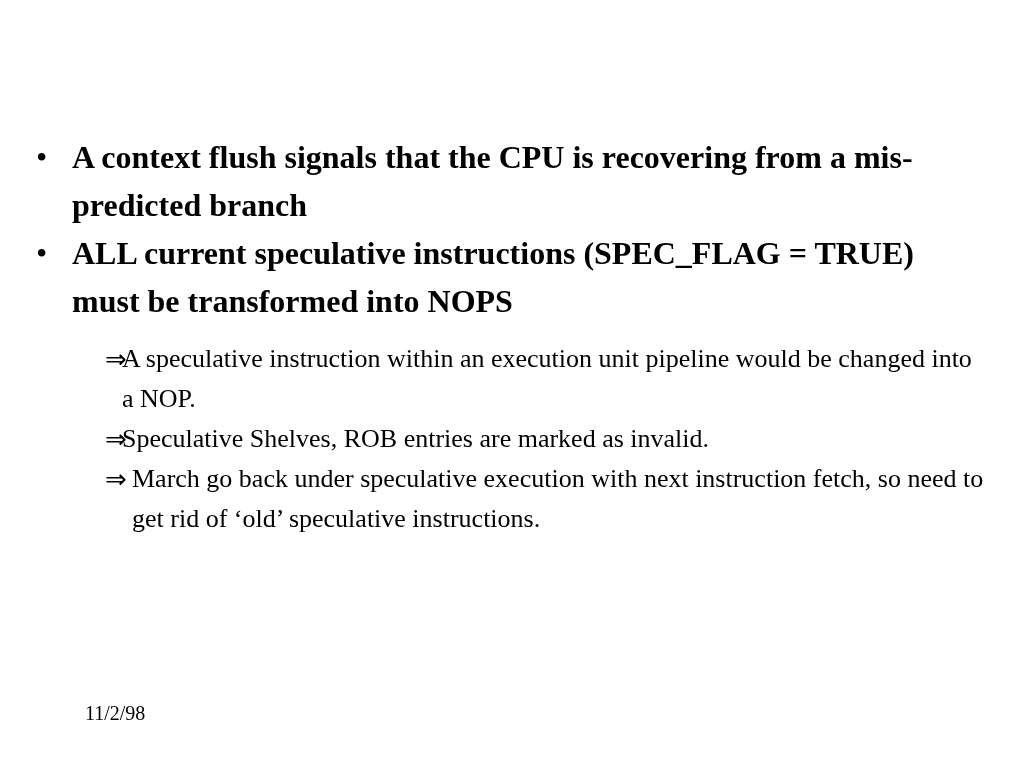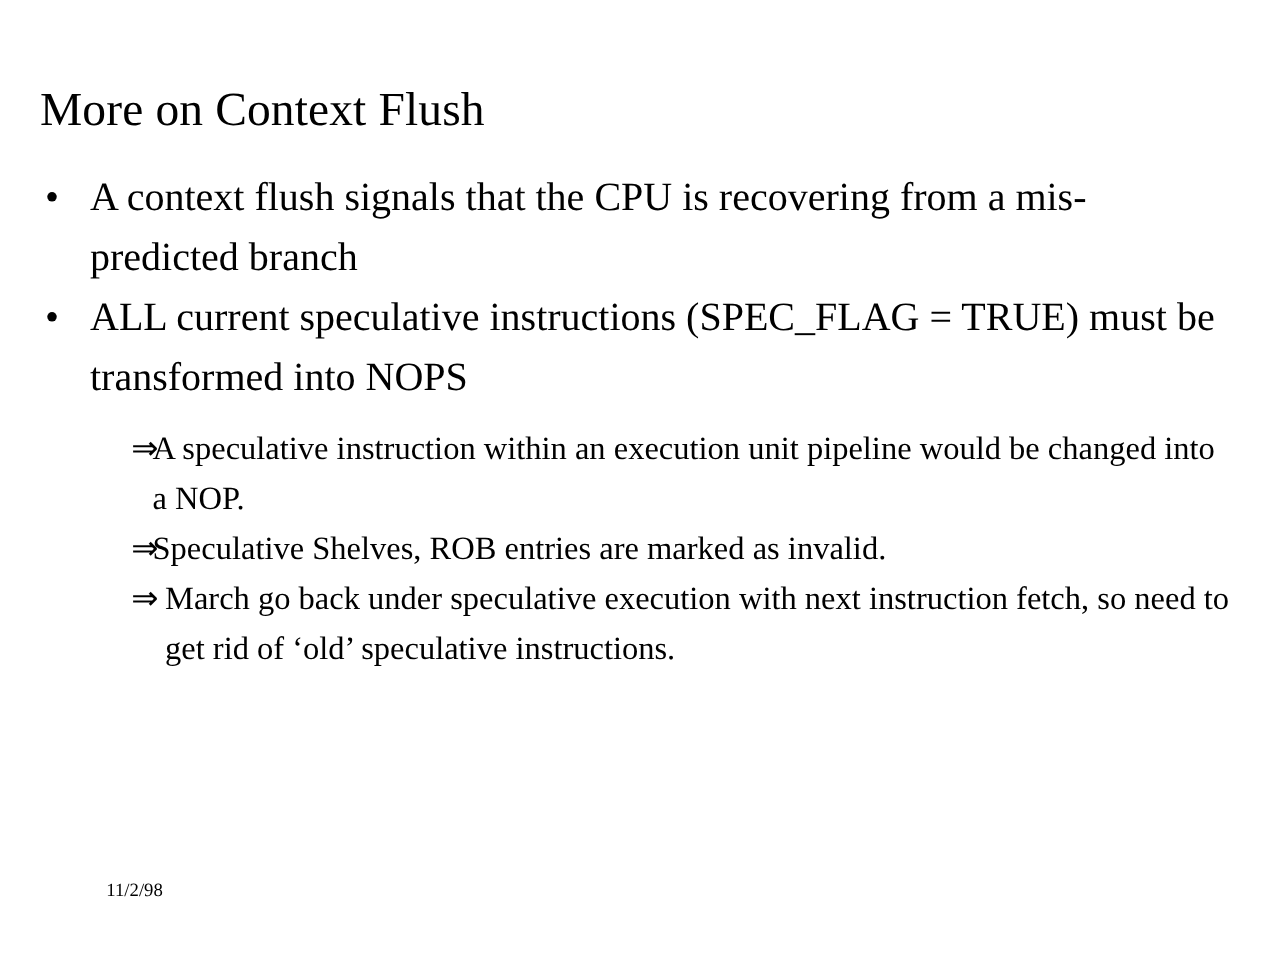--- a/index.html
+++ b/index.html
@@ -55,20 +55,21 @@
   }
   .bullet-l1 .marker {
     position: absolute;
     left: 4px;
     top: 0;
     font-size: 32px;
     line-height: 48px;
   }
   .bullet-l1 .btext {
     display: block;
+    font-weight: bold;
   }
 
   
   .sub-list {
     margin-top: 14px;
     padding-left: 73px;
   }
   .bullet-l2 {
     position: relative;
     font-size: 26px;
@@ -89,31 +90,30 @@
   }
   .bullet-l2.spaced {
     padding-left: 27px;
   }
 
   
   .footer-date {
     position: absolute;
     left: 85px;
     top: 703px;
-    font-size: 15px;
+    font-size: 20px;
     line-height: 20px;
     white-space: nowrap;
   }
 </style>
 </head>
 <body>
 
 <div id="slide">
 
-  <h1 class="slide-title">More on Context Flush</h1>
 
   <div class="body-area">
 
     <div class="bullet-l1">
       <span class="marker">•</span>
       <span class="btext">A context flush signals that the CPU is recovering from a mis-predicted branch</span>
     </div>
 
     <div class="bullet-l1">
       <span class="marker">•</span>

